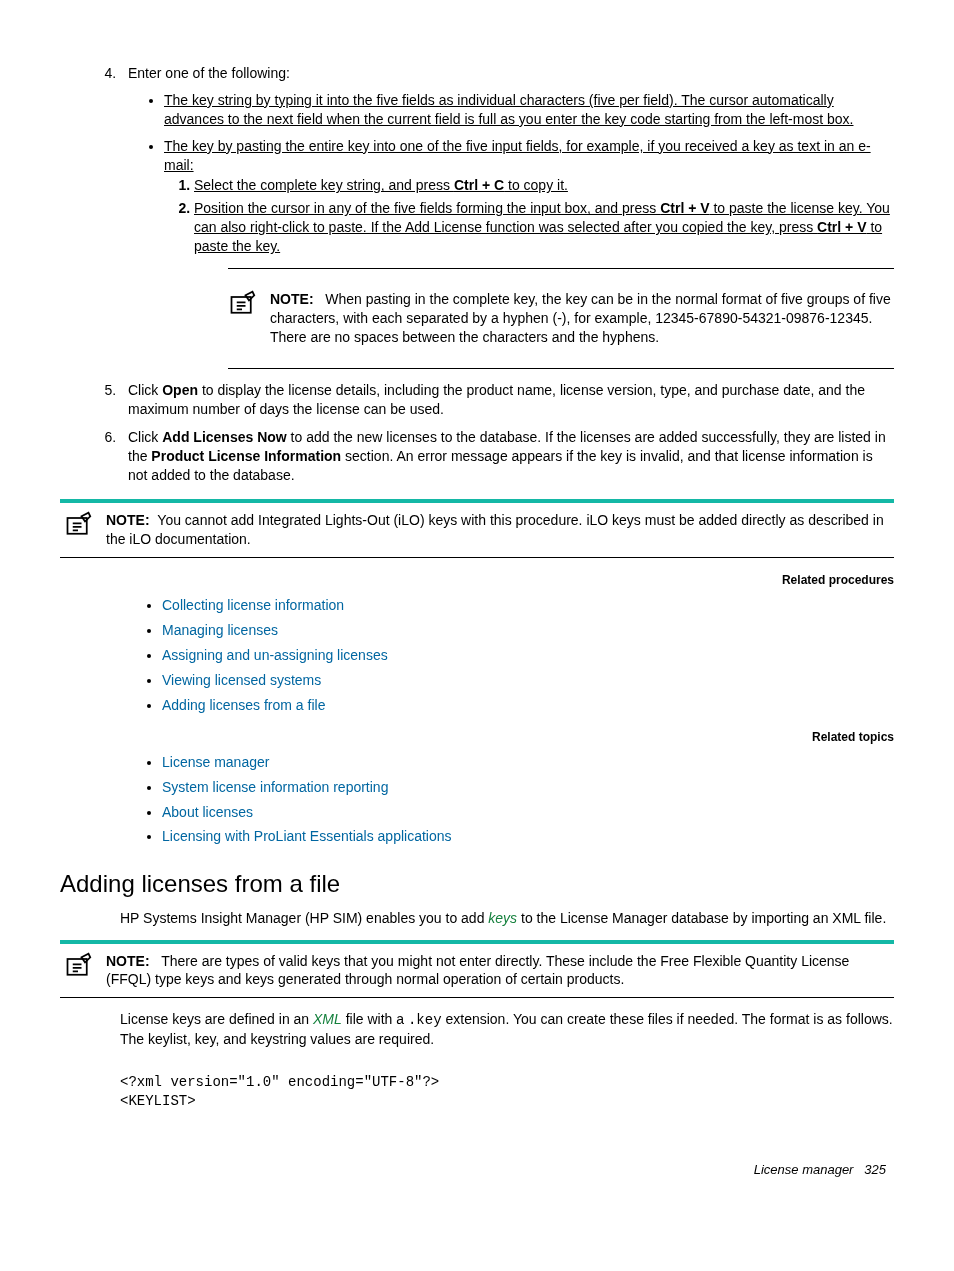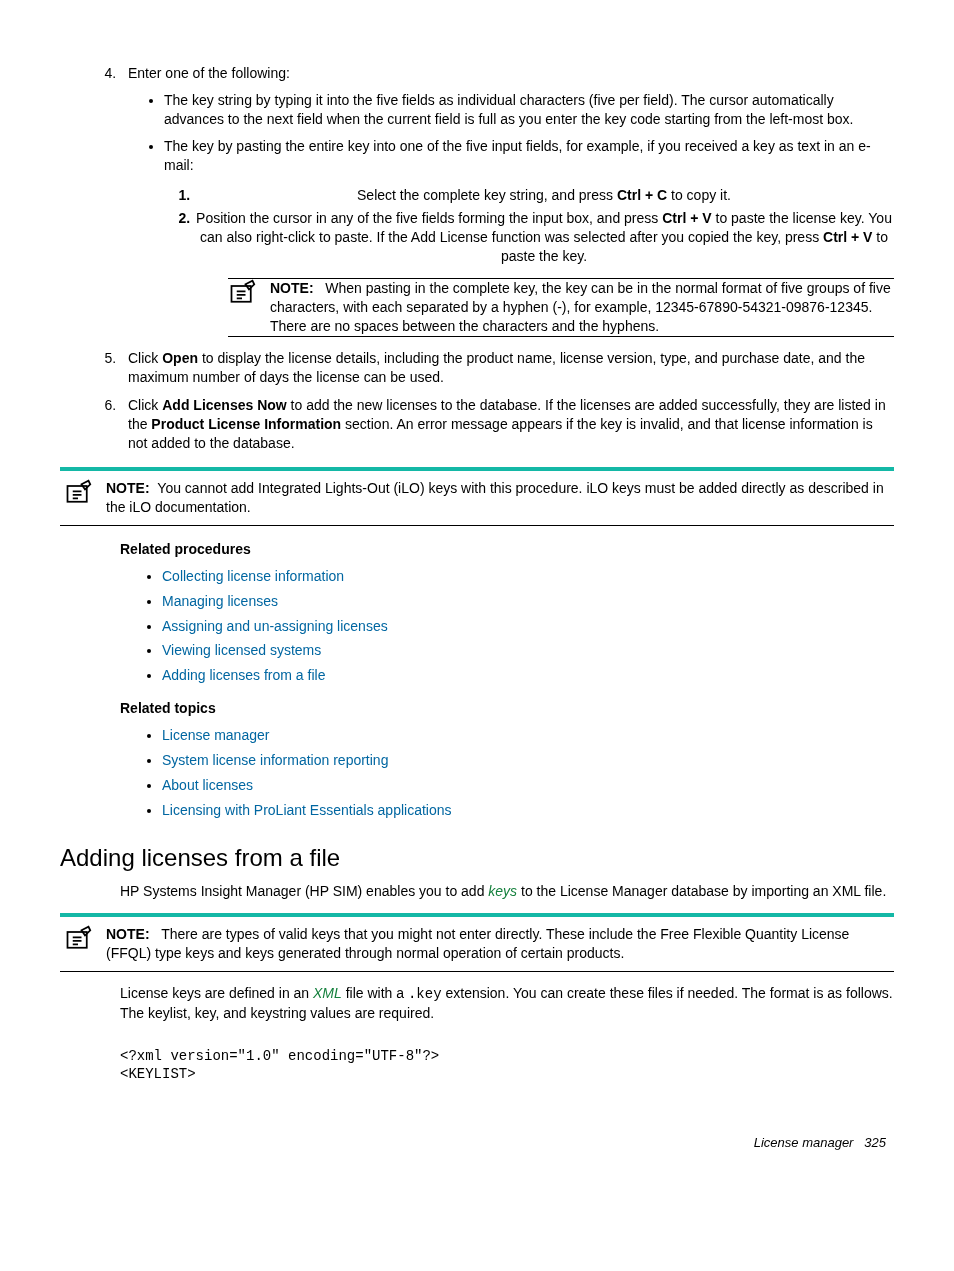--- a/index.html
+++ b/index.html
@@ -23,44 +23,44 @@
       list-style: decimal;
       padding-left: 0;
     }
     ol.numbered > li {
       padding-left: 8px;
     }
     ul.bullets {
       list-style: disc;
       padding-left: 36px;
       margin: 8px 0;
+      text-decoration: underline;
     }
     ul.bullets > li {
       margin-bottom: 8px;
     }
     ol.sub-numbered {
       list-style: decimal;
       padding-left: 30px;
-      margin: 12px 0;
+      margin: 2px 0;
       font-weight: normal;
-      text-align: center;
     }
     ol.sub-numbered > li {
       margin-bottom: 4px;
     }
     ol.sub-numbered > li::marker {
       font-weight: bold;
     }
     .bold { font-weight: bold; }
     .note-block {
       display: flex;
       margin: 12px 0 12px 100px;
       border-top: 1px solid #000;
       border-bottom: 1px solid #000;
-      padding: 0 0;
+      padding: 21px 0;
     }
     .note-block-outer {
       display: flex;
       margin: 12px 0;
       border-top: 4px solid #14b8a6;
       border-bottom: 1px solid #000;
       padding: 8px 0;
     }
     .note-block-outer .icon { margin-left: 4px; }
     .note-icon {
@@ -68,22 +68,23 @@
       height: 28px;
       flex: 0 0 auto;
       margin-right: 14px;
       position: relative;
     }
     .note-icon svg { width: 28px; height: 28px; }
     .note-text { flex: 1 1 auto; }
     .link { color: #0066a1; text-decoration: none; }
     .heading-related {
       font-weight: bold;
-      font-size: 14px;
+      font-size: 12px;
       margin: 14px 0 8px 60px;
+      text-align: right;
     }
     .links-list {
       list-style: disc;
       margin: 6px 0 6px 60px;
       padding-left: 42px;
     }
     .links-list li { margin-bottom: 6px; }
     h2.section {
       font-family: Arial, Helvetica, sans-serif;
       font-weight: normal;

